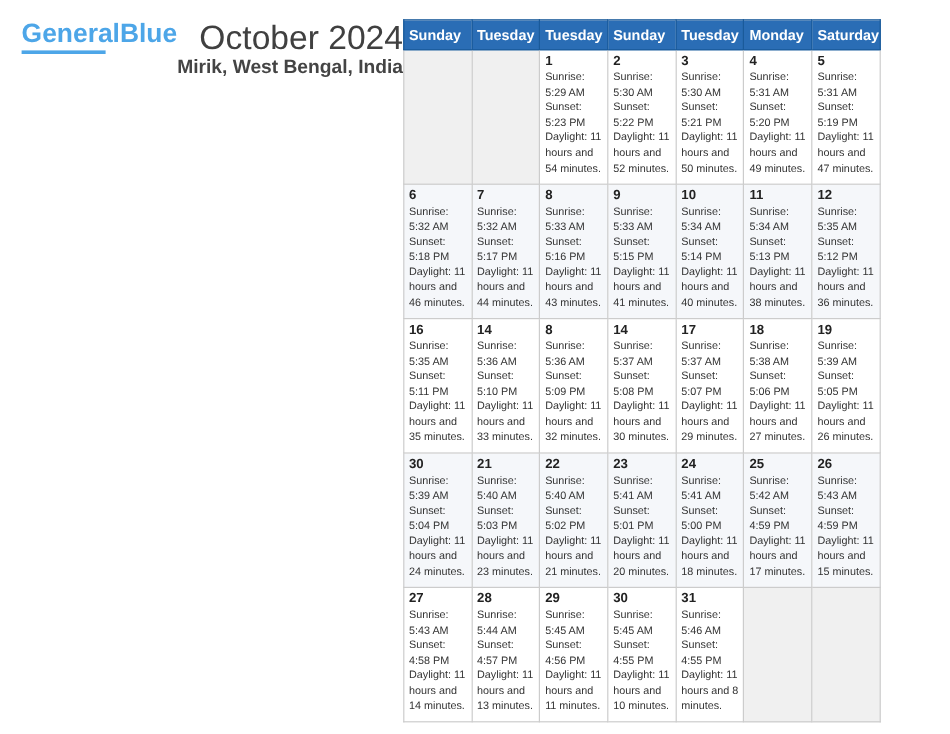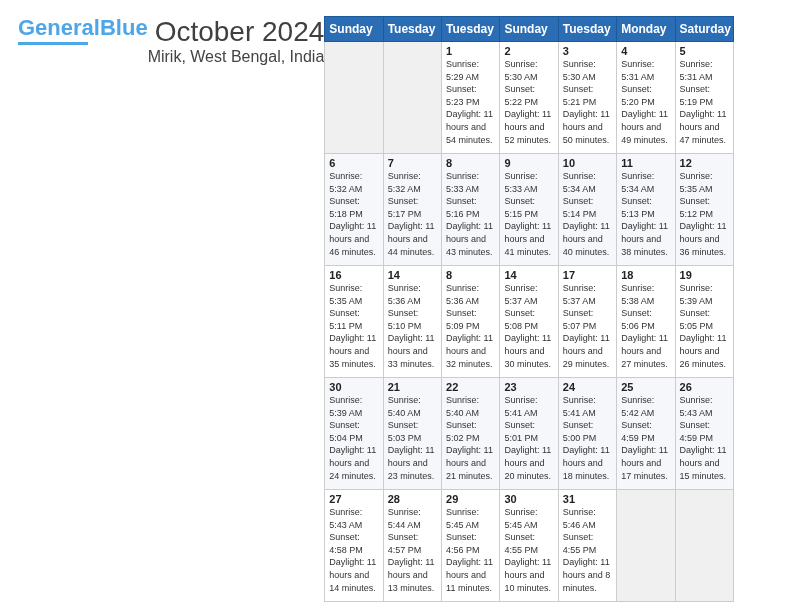--- a/index.html
+++ b/index.html
@@ -46,21 +46,21 @@
     .title-block {
       text-align: right;
     }
     .title-block h1 {
       font-size: 28px;
       font-weight: normal;
       color: #404040;
     }
     .title-block h2 {
       font-size: 16px;
-      font-weight: normal;
+      font-weight: bold;
       color: #444;
     }
     .calendar-table {
       width: 100%;
       border-collapse: collapse;
       flex: 1;
       table-layout: fixed;
       border-radius: 14px;
     }
     .calendar-table thead tr th {

